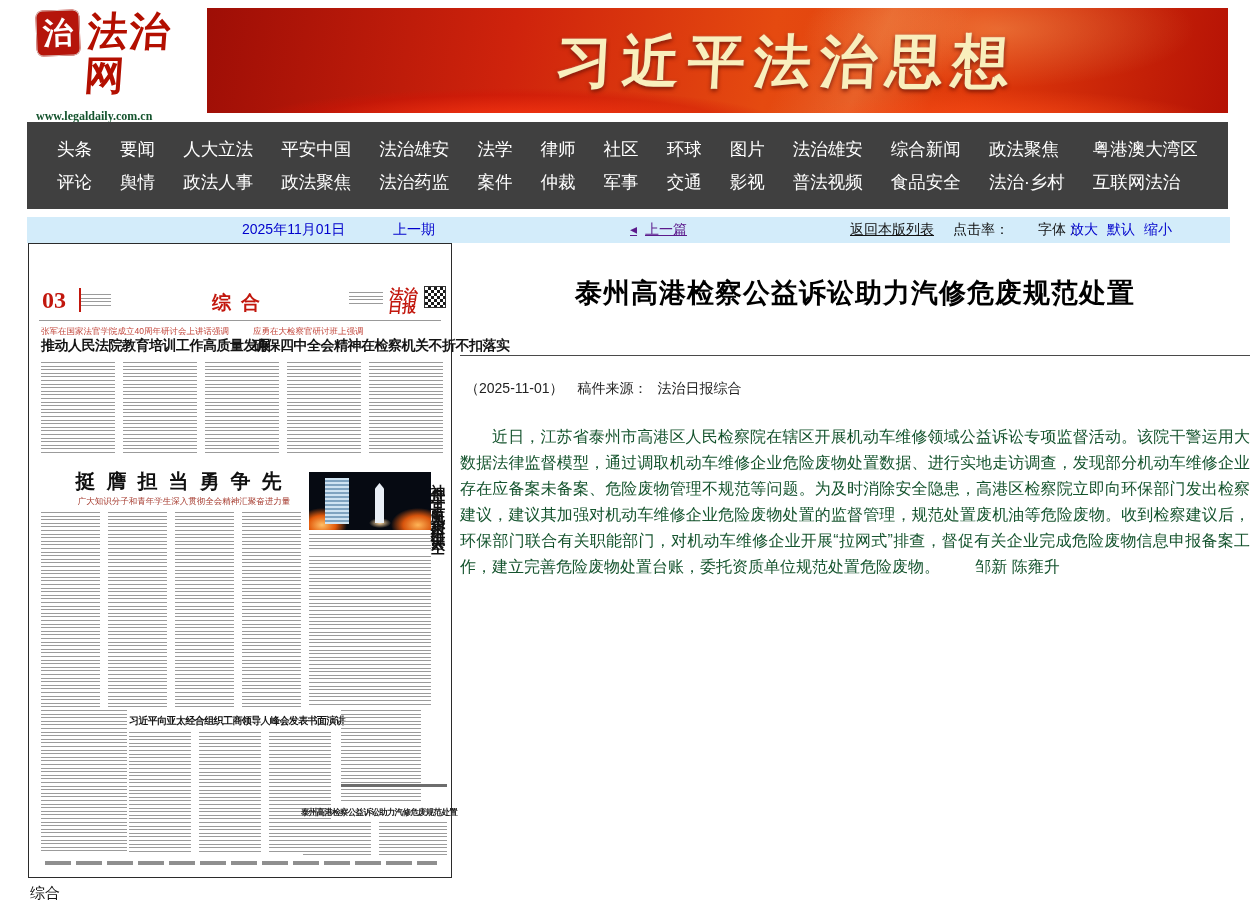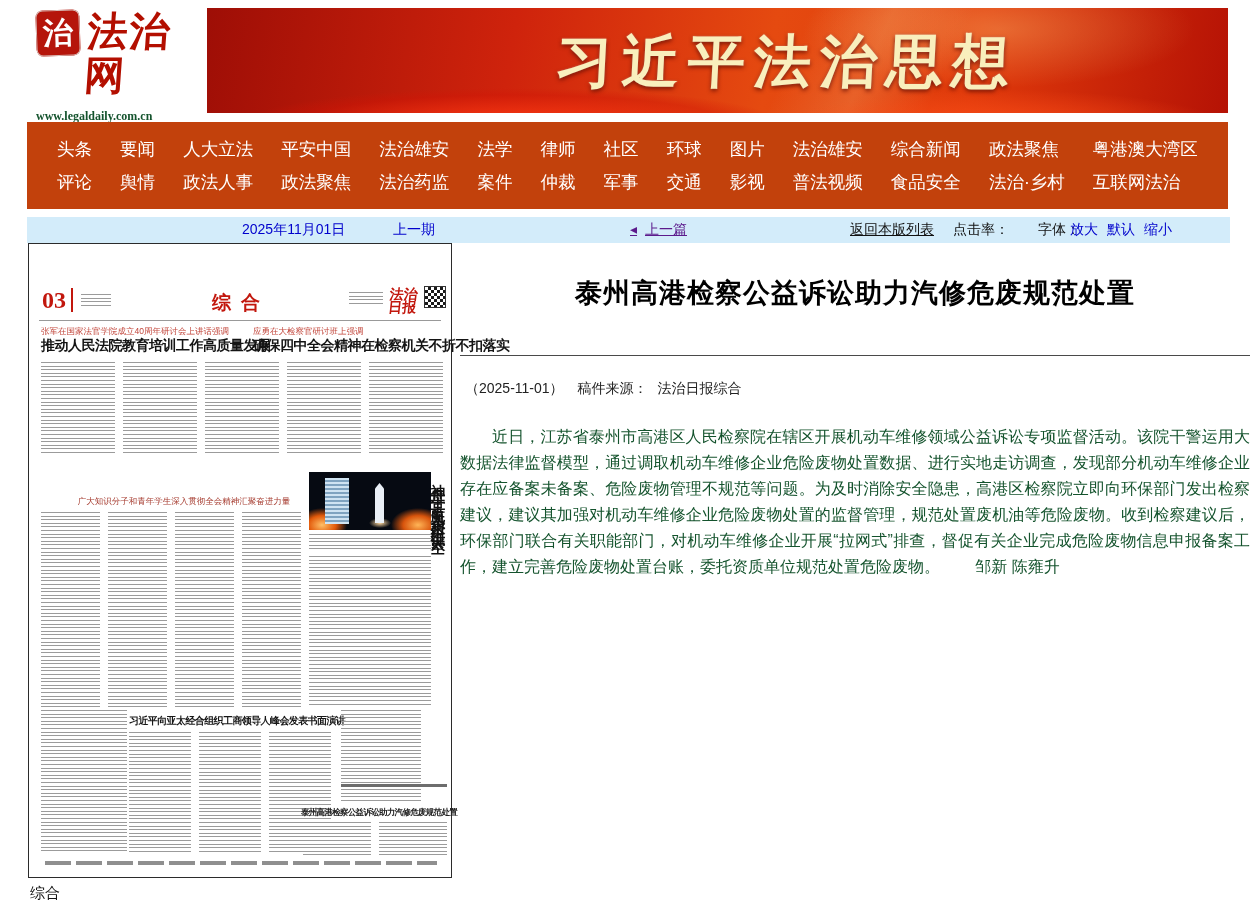--- a/index.html
+++ b/index.html
@@ -29,40 +29,40 @@
   .banner-ribbon{position:absolute;left:-5%;bottom:-55%;width:70%;height:90%;border-radius:50%;
         background:radial-gradient(closest-side,rgba(255,60,20,.9),rgba(210,20,5,.4) 60%,transparent 75%);}
   .banner-ribbon2{position:absolute;right:-8%;bottom:-60%;width:60%;height:95%;border-radius:50%;
         background:radial-gradient(closest-side,rgba(255,80,25,.8),transparent 72%);}
   .banner-title{position:absolute;left:300px;top:16px;width:560px;text-align:center;
         font-family:"Liberation Serif",serif;font-weight:bold;font-size:57px;letter-spacing:9px;
         color:#f9efbd;text-shadow:0 2px 4px rgba(100,12,0,.85),0 0 2px rgba(255,255,255,.4);
         transform:skewX(-3deg);}
 
   
-  .mainnav{position:absolute;left:27px;top:122px;width:1201px;height:87px;background:#c2410c;
+  .mainnav{position:absolute;left:27px;top:122px;width:1201px;height:87px;background:#404040;
         box-sizing:border-box;display:grid;grid-template-columns:repeat(14,max-content);
         justify-content:space-between;align-content:center;row-gap:9px;padding:0 30px;}
   .navlink{color:#ffffff;font-size:17.5px;white-space:nowrap;}
 
   
   .toolbar{position:absolute;left:27px;top:217px;width:1203px;height:26px;background:#d3ecfa;
         font-size:14px;}
   .toolbar > *{position:absolute;top:4px;white-space:nowrap;}
   .tl-blue{color:#0000cc;}
   .tl-purple{color:#5c1b8c;text-decoration:underline;}
   .tl-dark{color:#111;text-decoration:underline;}
   .tl-label{color:#111;}
 
   
   .paper{position:absolute;left:28px;top:243px;width:424px;height:635px;background:#fff;
         border:1px solid #2b2b2b;box-sizing:border-box;display:block;}
   .paper *{position:absolute;box-sizing:border-box;}
   .np-pageno{left:13px;top:44px;color:#c2170d;font-family:"Liberation Serif",serif;
-        font-weight:bold;font-size:24px;line-height:24px;border-right:2px solid #c2170d;padding-right:5px;}
+        font-weight:bold;font-size:24px;line-height:24px;border-right:2px solid #c2170d;padding-right:13px;}
   .np-pageno-info{left:52px;top:50px;width:30px;height:12px;}
   .np-section{left:142px;top:46px;width:140px;text-align:center;color:#c2170d;
         font-weight:bold;font-size:19px;letter-spacing:10px;}
   .np-mast-info{right:68px;top:48px;width:34px;height:12px;}
   .np-masthead{right:30px;top:44px;color:#c2170d;font-family:"Liberation Serif",serif;
         font-weight:bold;font-size:14px;transform:skewX(-6deg);width:36px;line-height:13px;text-align:center;}
   .np-qr{right:5px;top:42px;width:22px;height:22px;border:1px solid #333;
         background:conic-gradient(#1a1a1a 25%,#fff 0 50%,#1a1a1a 0 75%,#fff 0) 0 0/6px 6px;}
   .np-rule{left:10px;top:76px;width:402px;height:0;border-top:1px solid #999;}
   .np-headline-block{top:82px;text-align:left;}
@@ -214,20 +214,21 @@
     </span>
 
     <span class="np-top-text cols">
         <span class="tcol"></span>
         <span class="tcol"></span>
         <span class="tcol"></span>
         <span class="tcol"></span>
         <span class="tcol"></span>
       </span>
 
+    <span class="np-feature-headline">挺膺担当勇争先</span>
     <span class="np-feature-sub">广大知识分子和青年学生深入贯彻全会精神汇聚奋进力量</span>
     <span class="np-feature-text cols">
         <span class="tcol"></span>
         <span class="tcol"></span>
         <span class="tcol"></span>
         <span class="tcol"></span>
       </span>
 
     <span class="np-photo">
       <span class="flame-l"></span>

